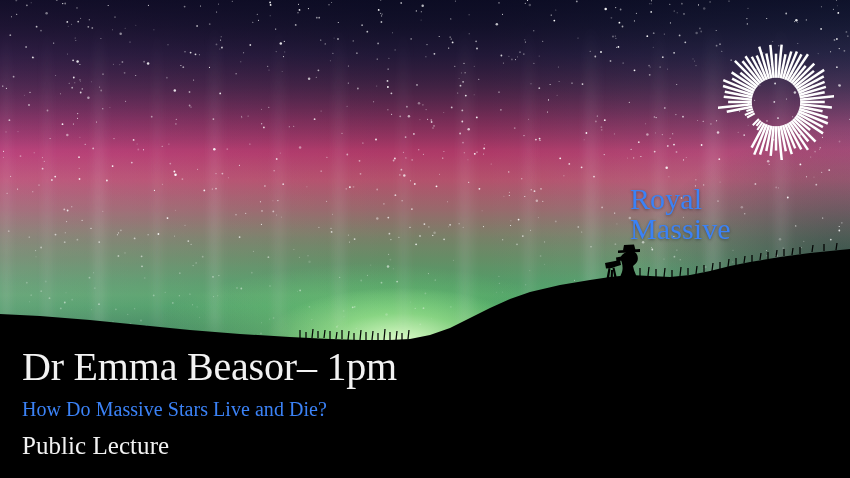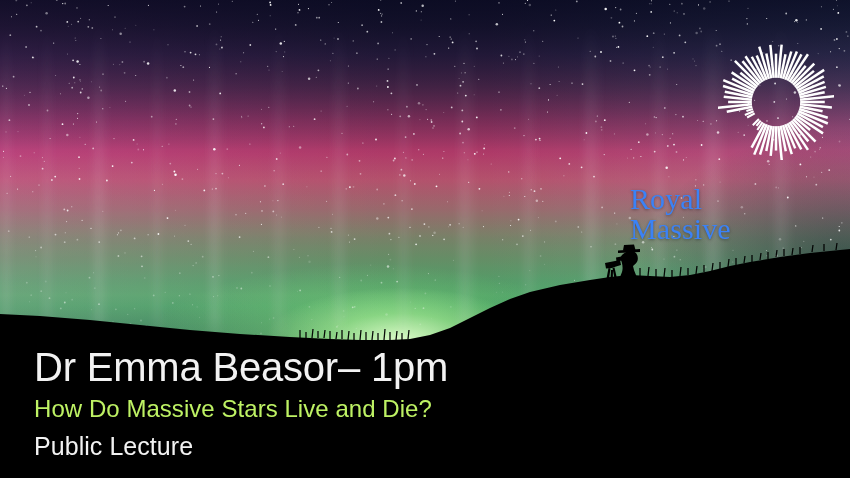--- a/index.html
+++ b/index.html
@@ -98,30 +98,30 @@
     position:absolute;left:0;top:140px;width:215px;
     color:#3b82f6;
     font-family:"Liberation Serif","DejaVu Serif",serif;
     font-size:30px;line-height:30px;
     letter-spacing:.1px;
     text-shadow:0 1px 3px rgba(0,0,0,.35);
   }
   .logo-text div{white-space:nowrap;}
 
   
-  .caption{position:absolute;left:34px;top:344px;width:700px;}
+  .caption{position:absolute;left:22px;top:344px;width:700px;font-family:Liberation Serif, serif;}
   .title{
     color:#f2f2f2;
     font-size:40px;line-height:46px;
     font-weight:400;letter-spacing:-.2px;
     white-space:nowrap;
   }
   .subtitle{
-    color:#bef264;
-    font-size:24px;line-height:26px;
+    color:#3b82f6;
+    font-size:20px;line-height:26px;
     font-weight:400;
     margin-top:6px;letter-spacing:.05px;
     white-space:nowrap;
   }
   .kicker{
     color:#f2f2f2;
     font-size:25px;line-height:28px;
     font-weight:400;
     margin-top:10px;letter-spacing:.05px;
     white-space:nowrap;

